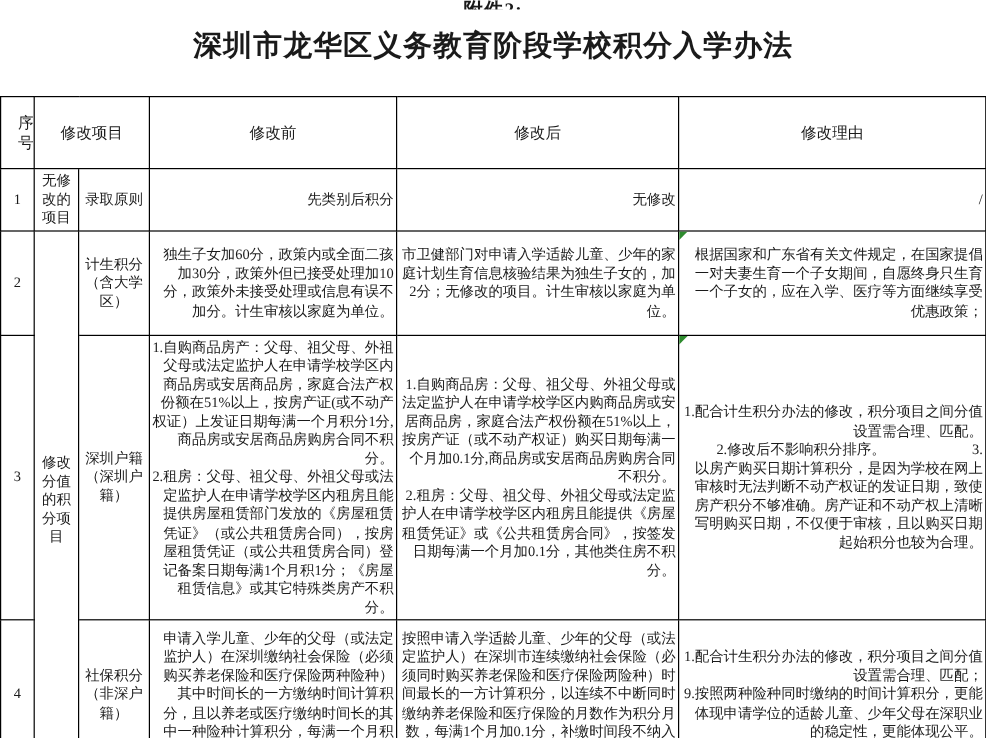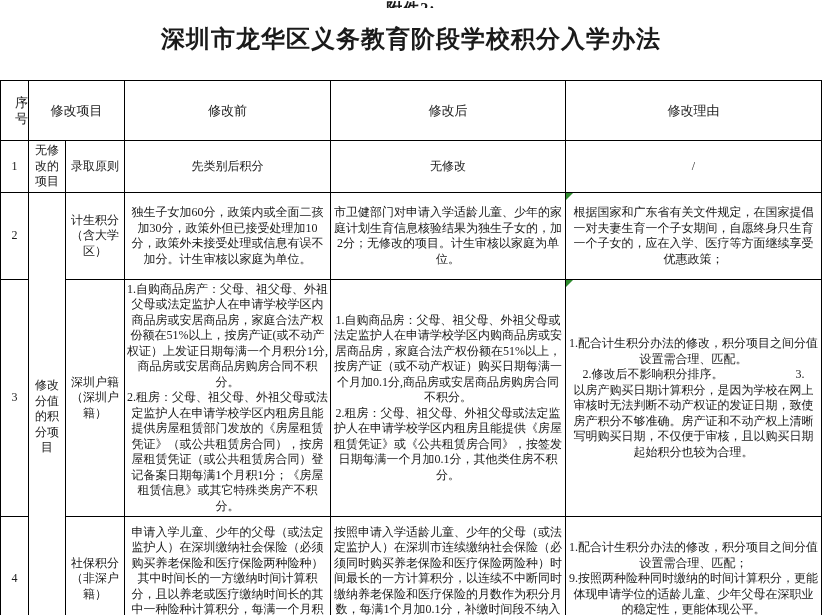--- a/index.html
+++ b/index.html
@@ -33,21 +33,21 @@
   }
   .doc th { font-size:13px; font-weight:normal; text-align:center; padding:14px; }
   tr.r-head   { height:31px; }
   tr.r-1      { height:52px; }
   tr.r-2      { height:87px; }
   tr.r-3      { height:237px; }
   tr.r-4      { height:125px; }
   td.idx  { text-align:center; }
   td.grp  { text-align:center; padding:1px 1px; }
   td.item { text-align:center; padding:1px 2px; }
-  td.body { text-align:center; white-space:pre-wrap; word-break:break-all; }
+  td.body { text-align:right; white-space:pre-wrap; word-break:break-all; }
   td.rel  { position:relative; }
   .tri {
     position:absolute; top:0; left:0; width:0; height:0;
     border-top:7px solid #2e8b2e; border-right:7px solid transparent;
   }
 </style>
 </head>
 <body>
 
 <div class="screen">

